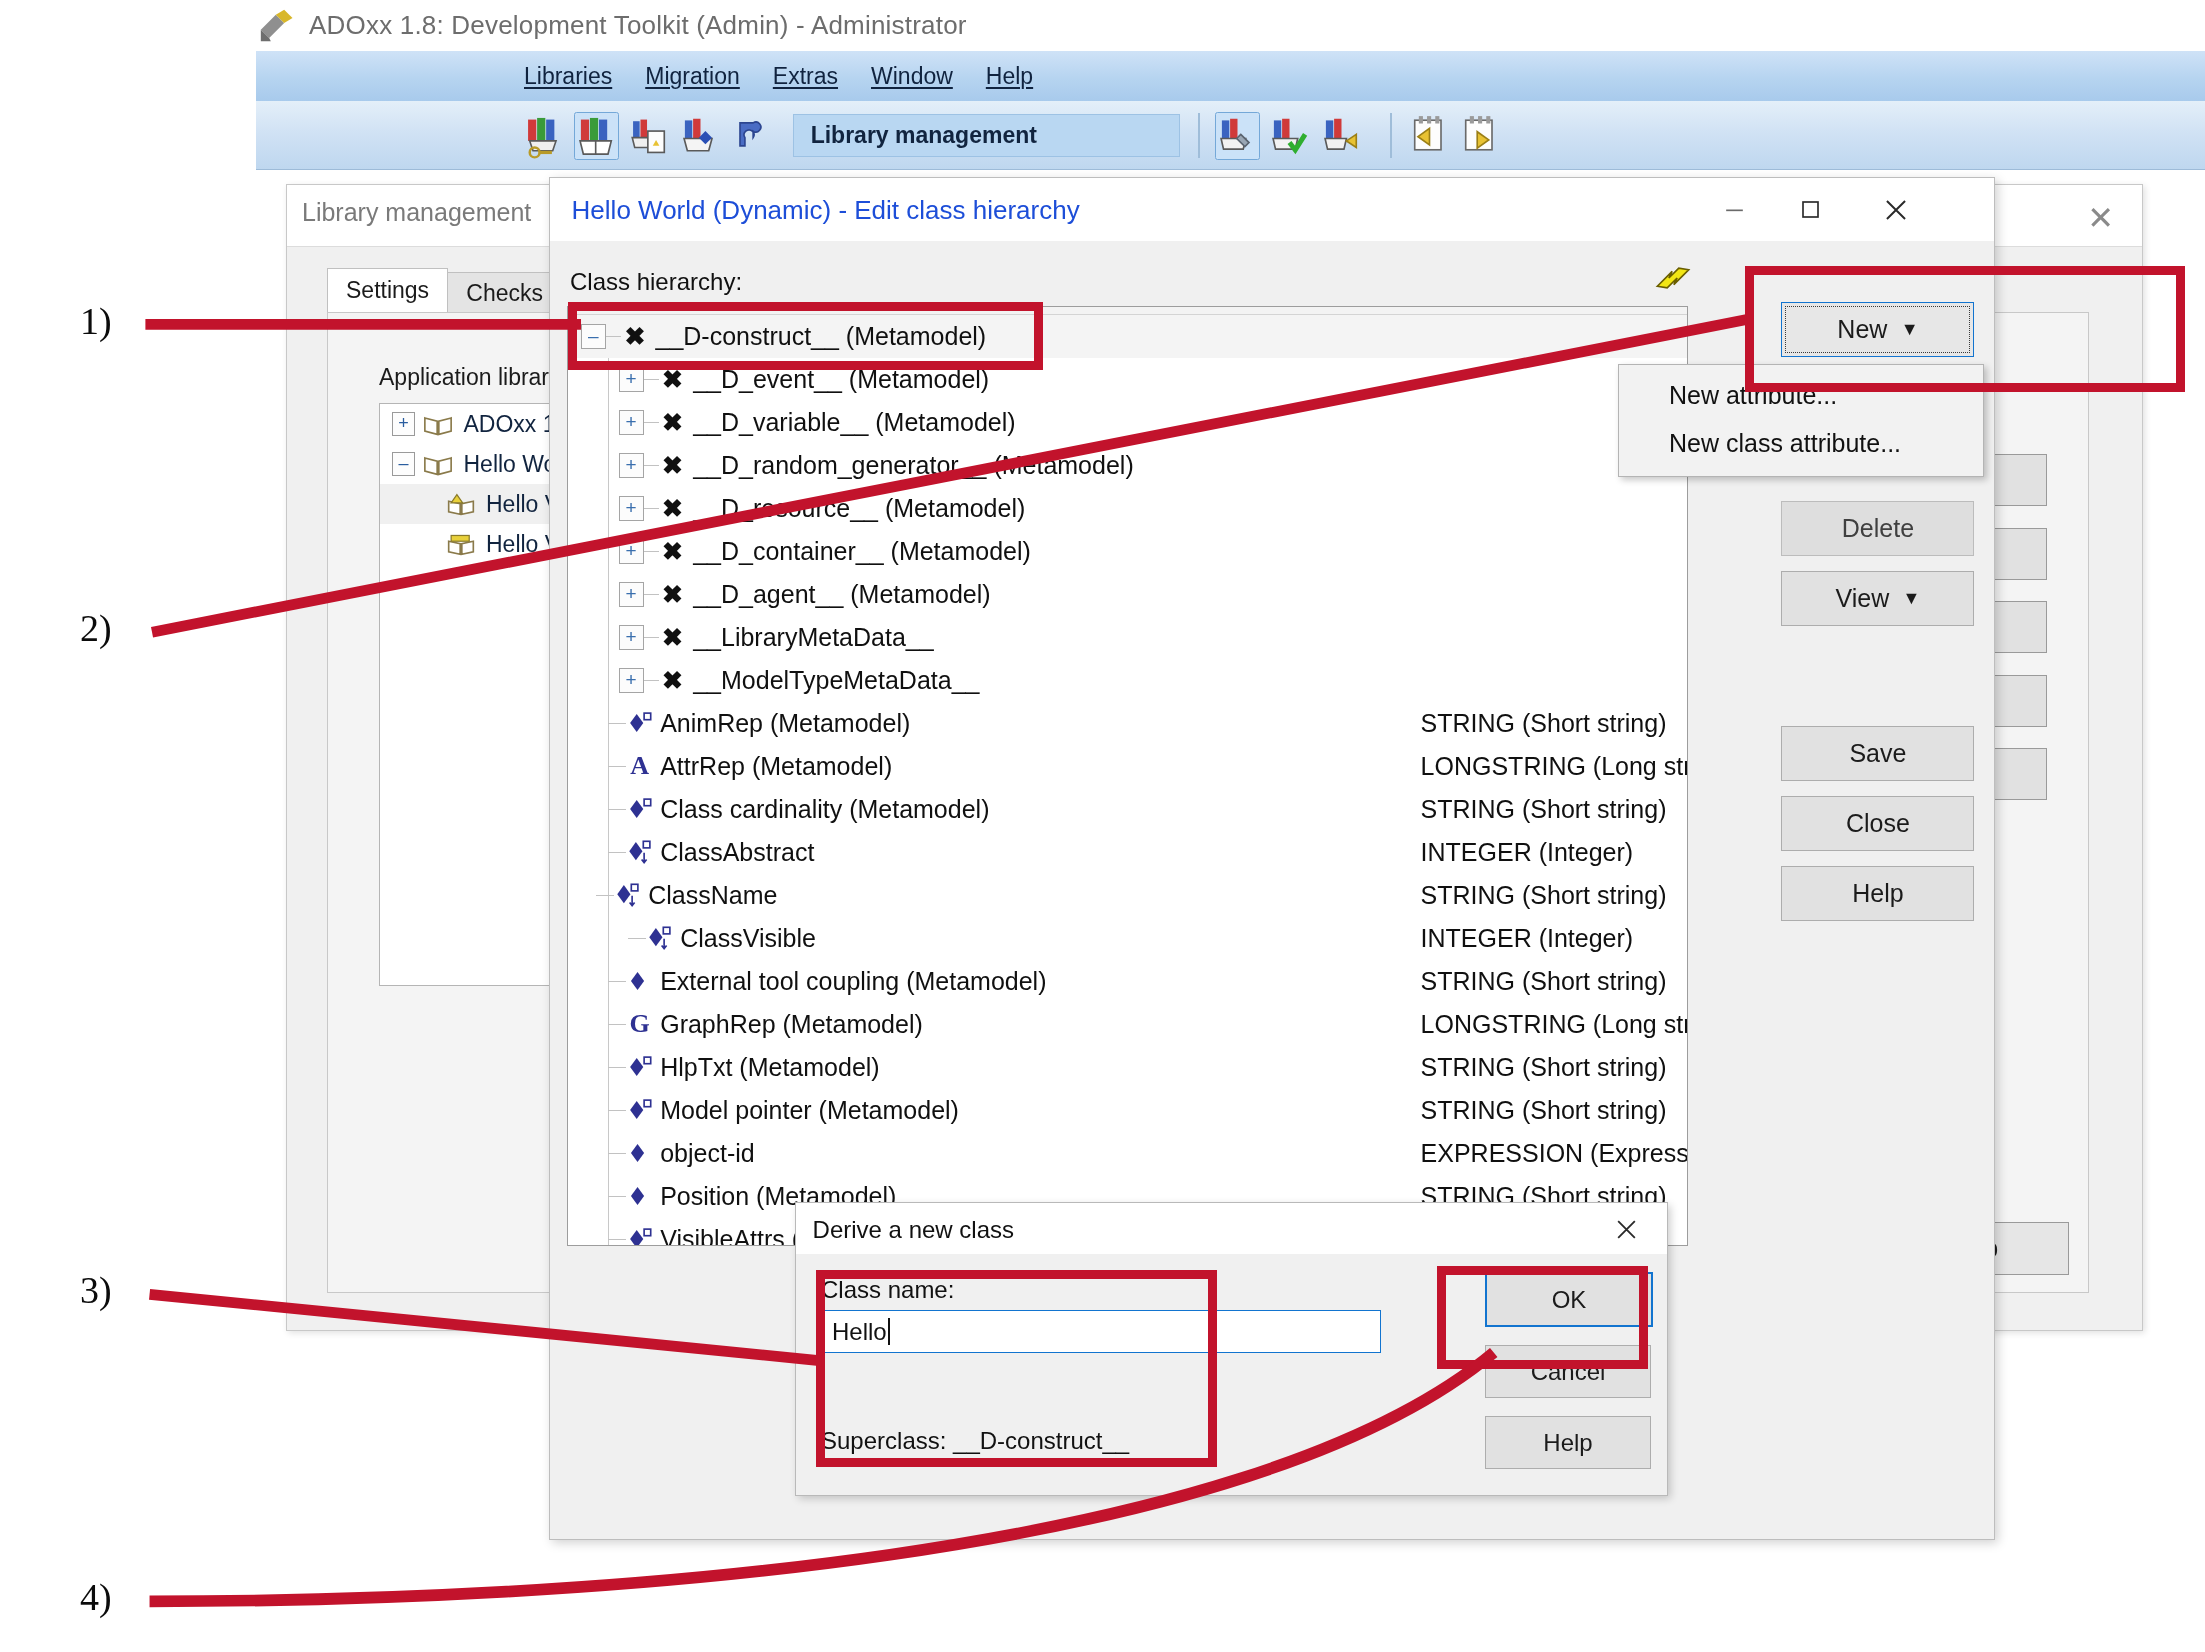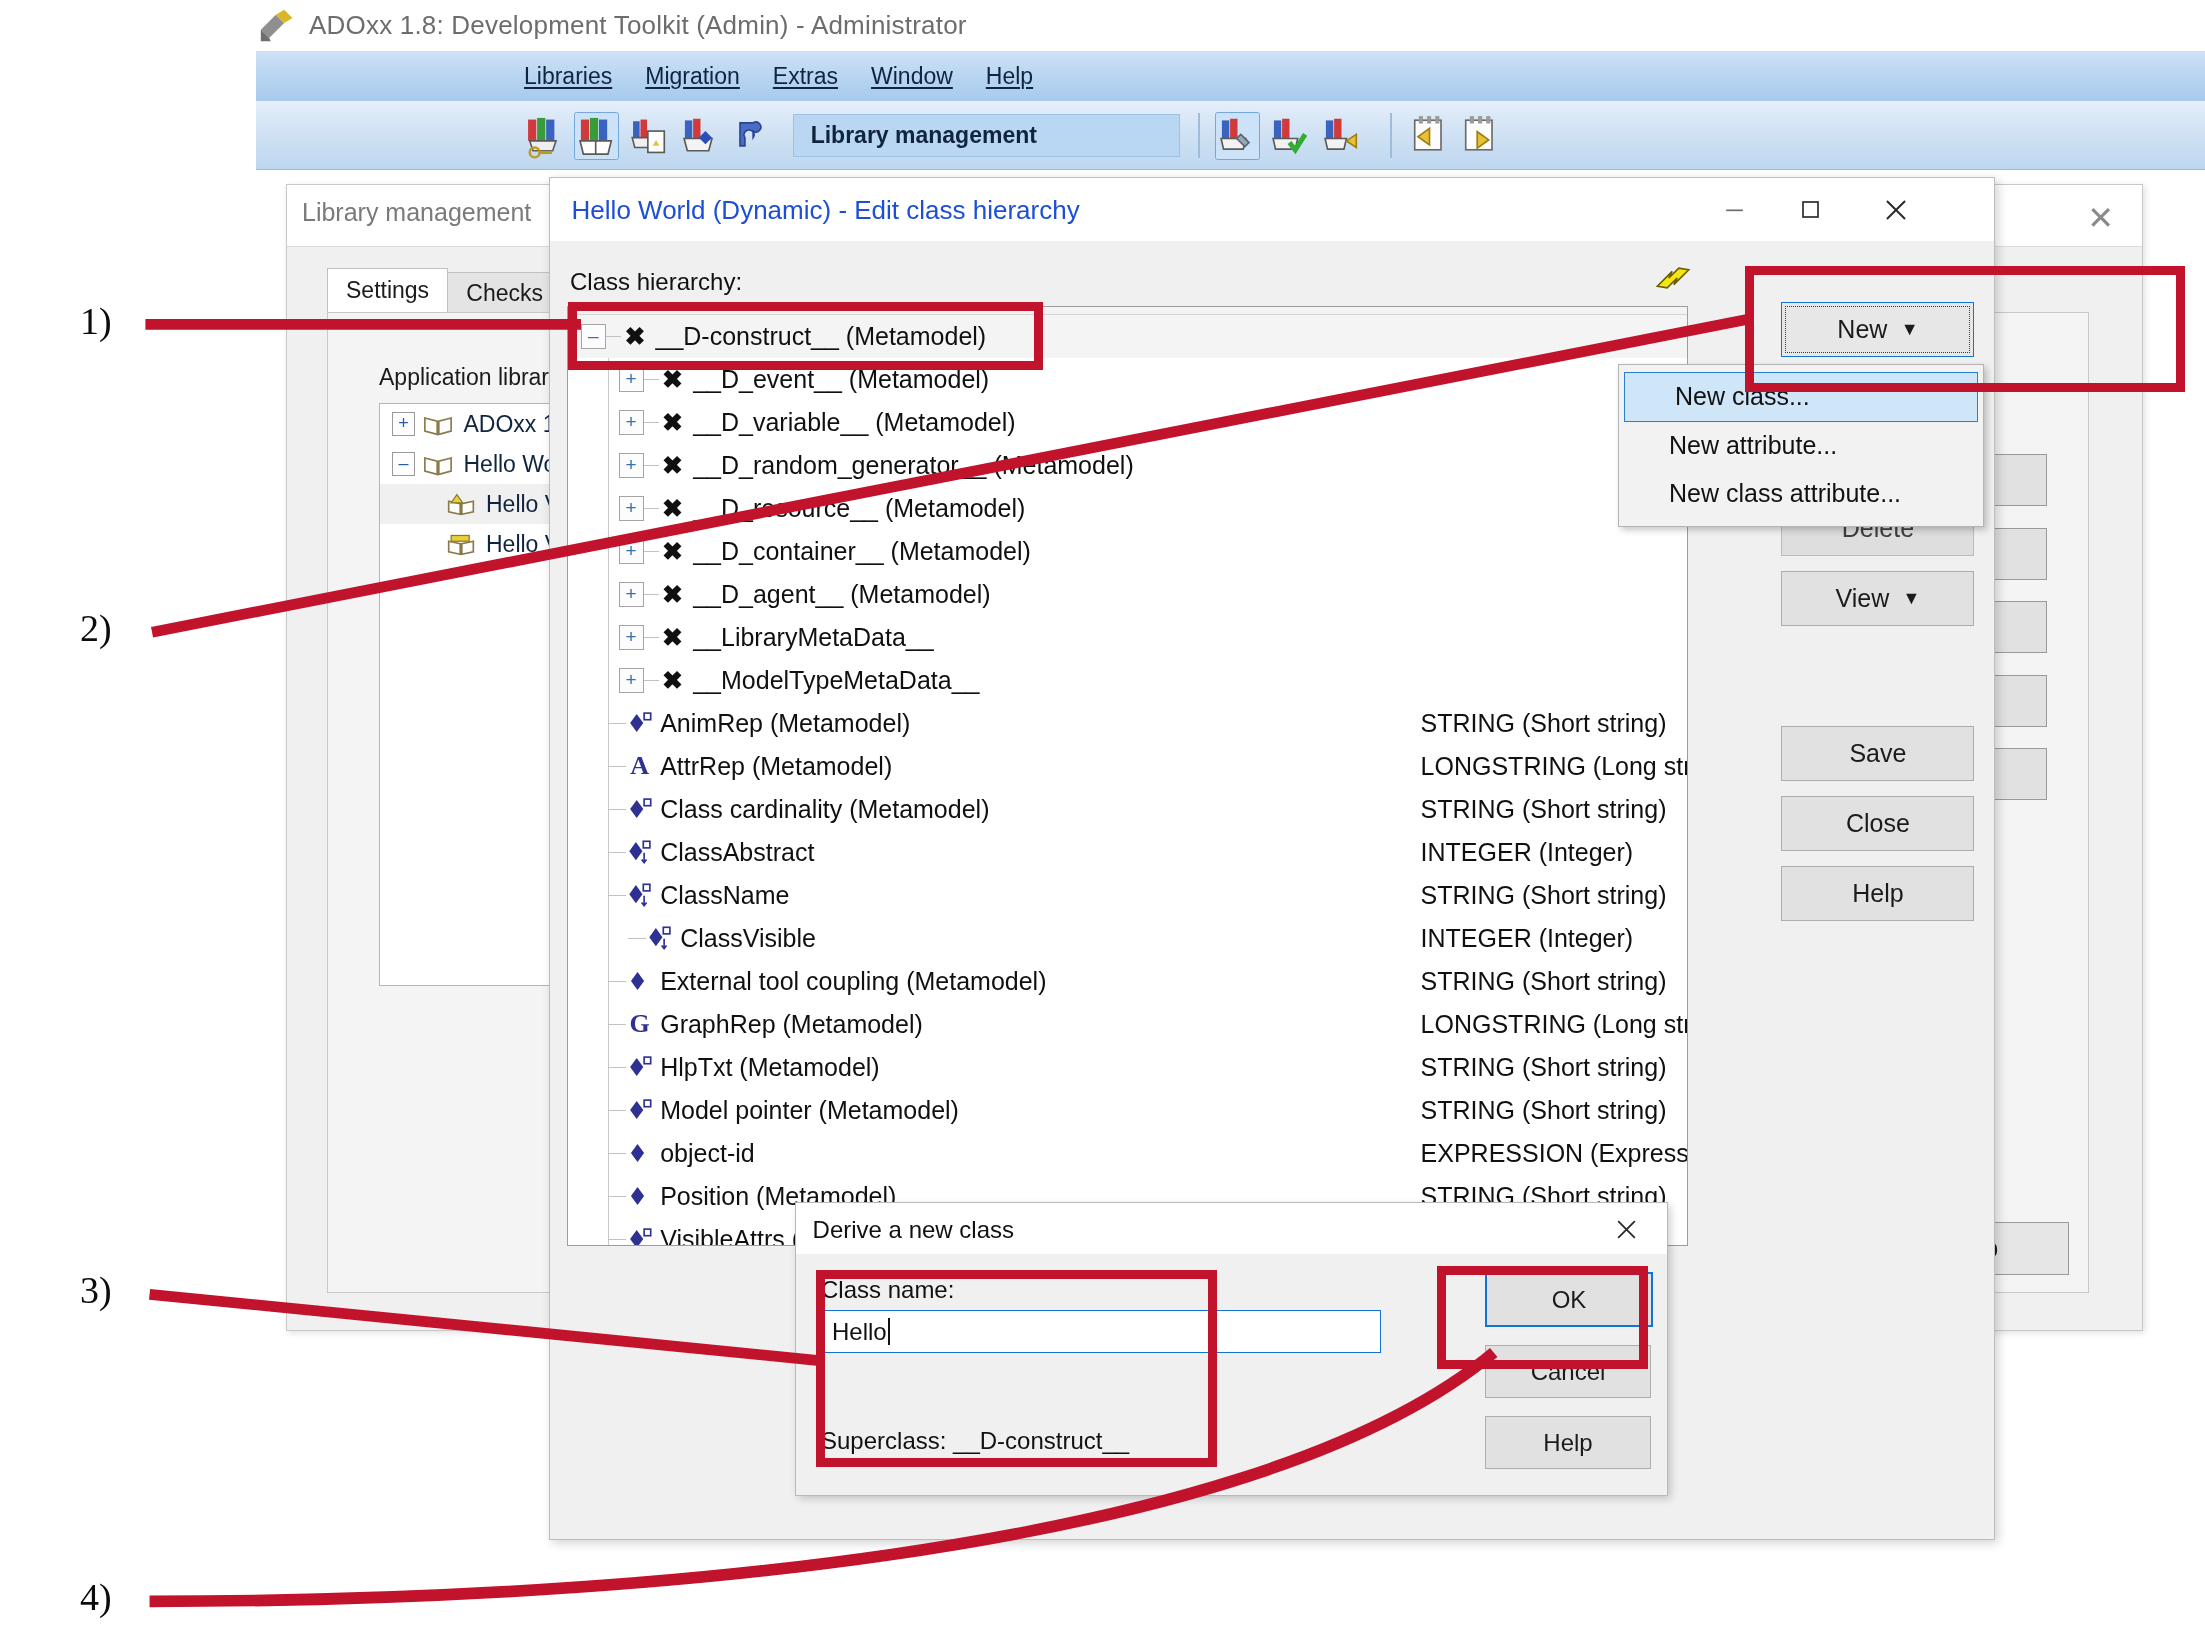--- a/index.html
+++ b/index.html
@@ -432,21 +432,21 @@
         <div class="trow" style="padding-left:40px">
           <span class="tdash" style="width:18px"></span>
           <svg class="dico" viewBox="0 0 34 34">
               <polygon points="12,5 20,16 12,27 4,16" fill="#2e3192"></polygon>
               <rect x="21" y="4" width="8" height="8" fill="#fff" stroke="#2e3192" stroke-width="2"></rect>
               <path d="M22 18 L22 29 M19 26 L22 30 L25 26" stroke="#2e3192" stroke-width="2" fill="none"></path>
             </svg>
           <span class="tlabel">ClassAbstract</span>
           <span class="ttype">INTEGER (Integer)</span>
         </div>
-        <div class="trow" style="padding-left:40px">
+        <div class="trow" style="padding-left:28px">
           <span class="tdash" style="width:18px"></span>
           <svg class="dico" viewBox="0 0 34 34">
               <polygon points="12,5 20,16 12,27 4,16" fill="#2e3192"></polygon>
               <rect x="21" y="4" width="8" height="8" fill="#fff" stroke="#2e3192" stroke-width="2"></rect>
               <path d="M22 18 L22 29 M19 26 L22 30 L25 26" stroke="#2e3192" stroke-width="2" fill="none"></path>
             </svg>
           <span class="tlabel">ClassName</span>
           <span class="ttype">STRING (Short string)</span>
         </div>
         <div class="trow" style="padding-left:60px">
@@ -537,23 +537,20 @@
       </div>
       <div class="dbtn" style="margin-top:15px">
         <span>Close</span>
       </div>
       <div class="dbtn" style="margin-top:15px">
         <span>Help</span>
       </div>
     </div>
 
     <div id="new-menu">
-      <div class="mitem hl">
-        <span>New class...</span>
-      </div>
       <div class="mitem">
         <span>New attribute...</span>
       </div>
       <div class="mitem">
         <span>New class attribute...</span>
       </div>
     </div>
   </div>
 </div>
 

